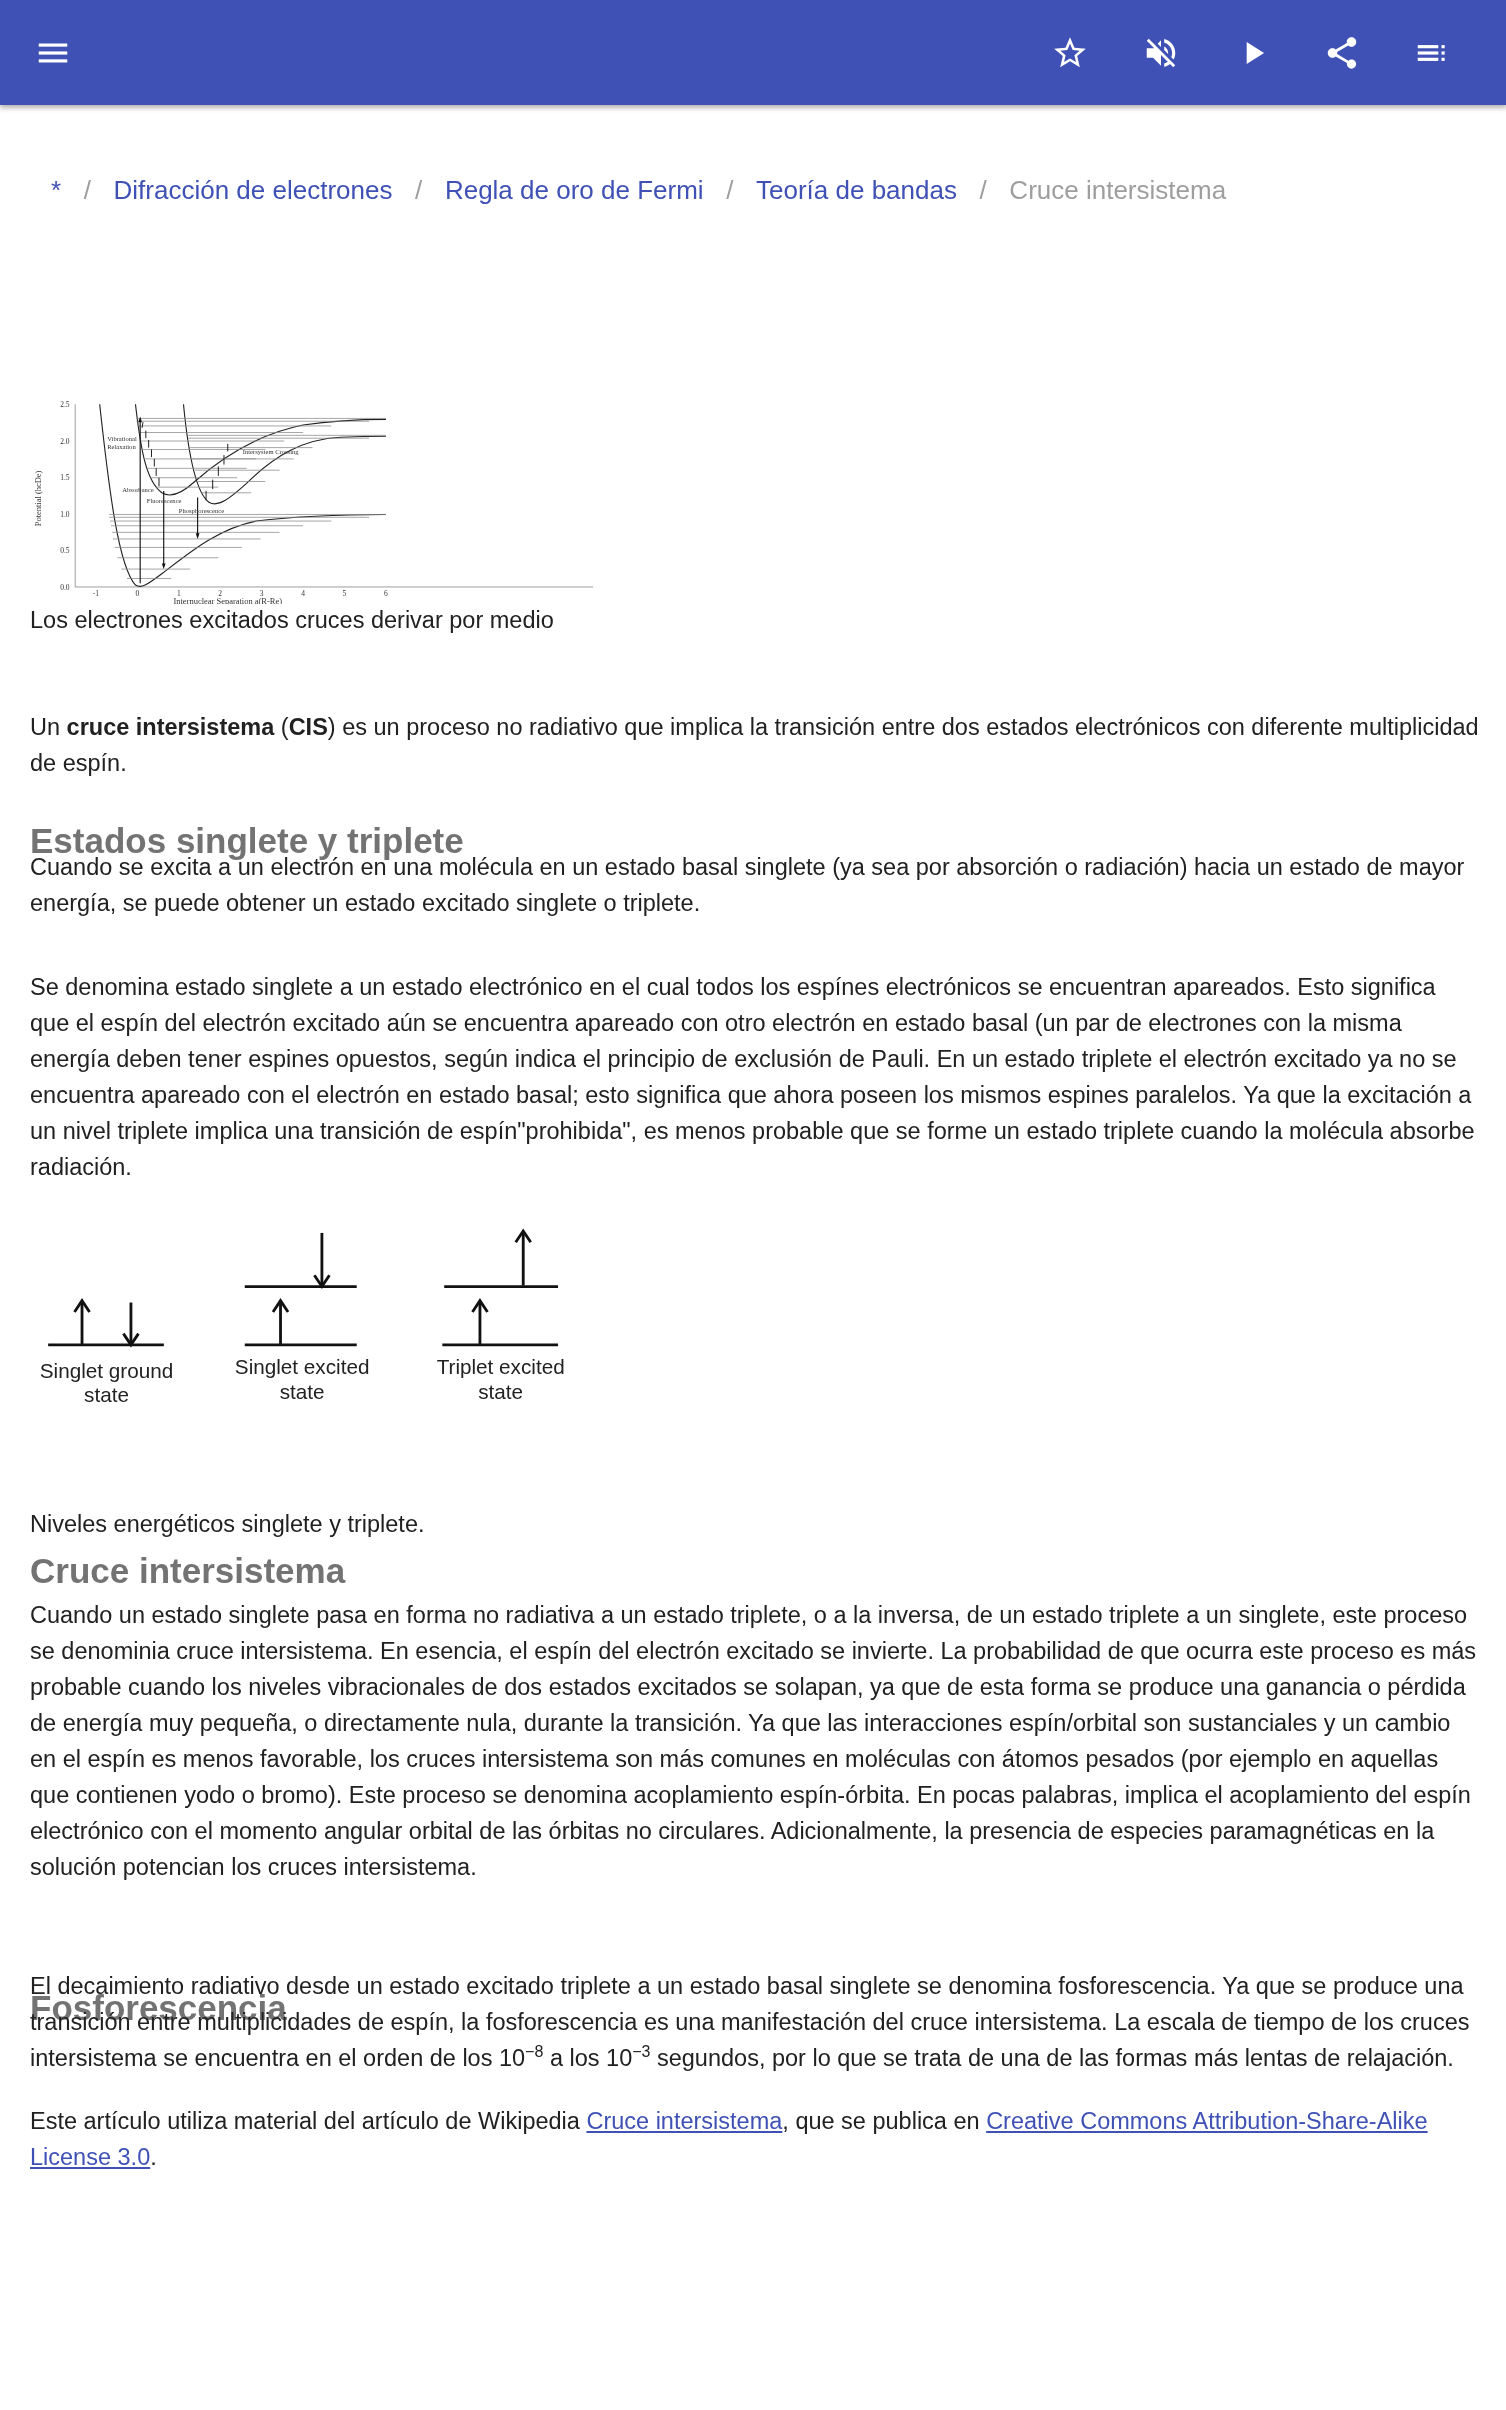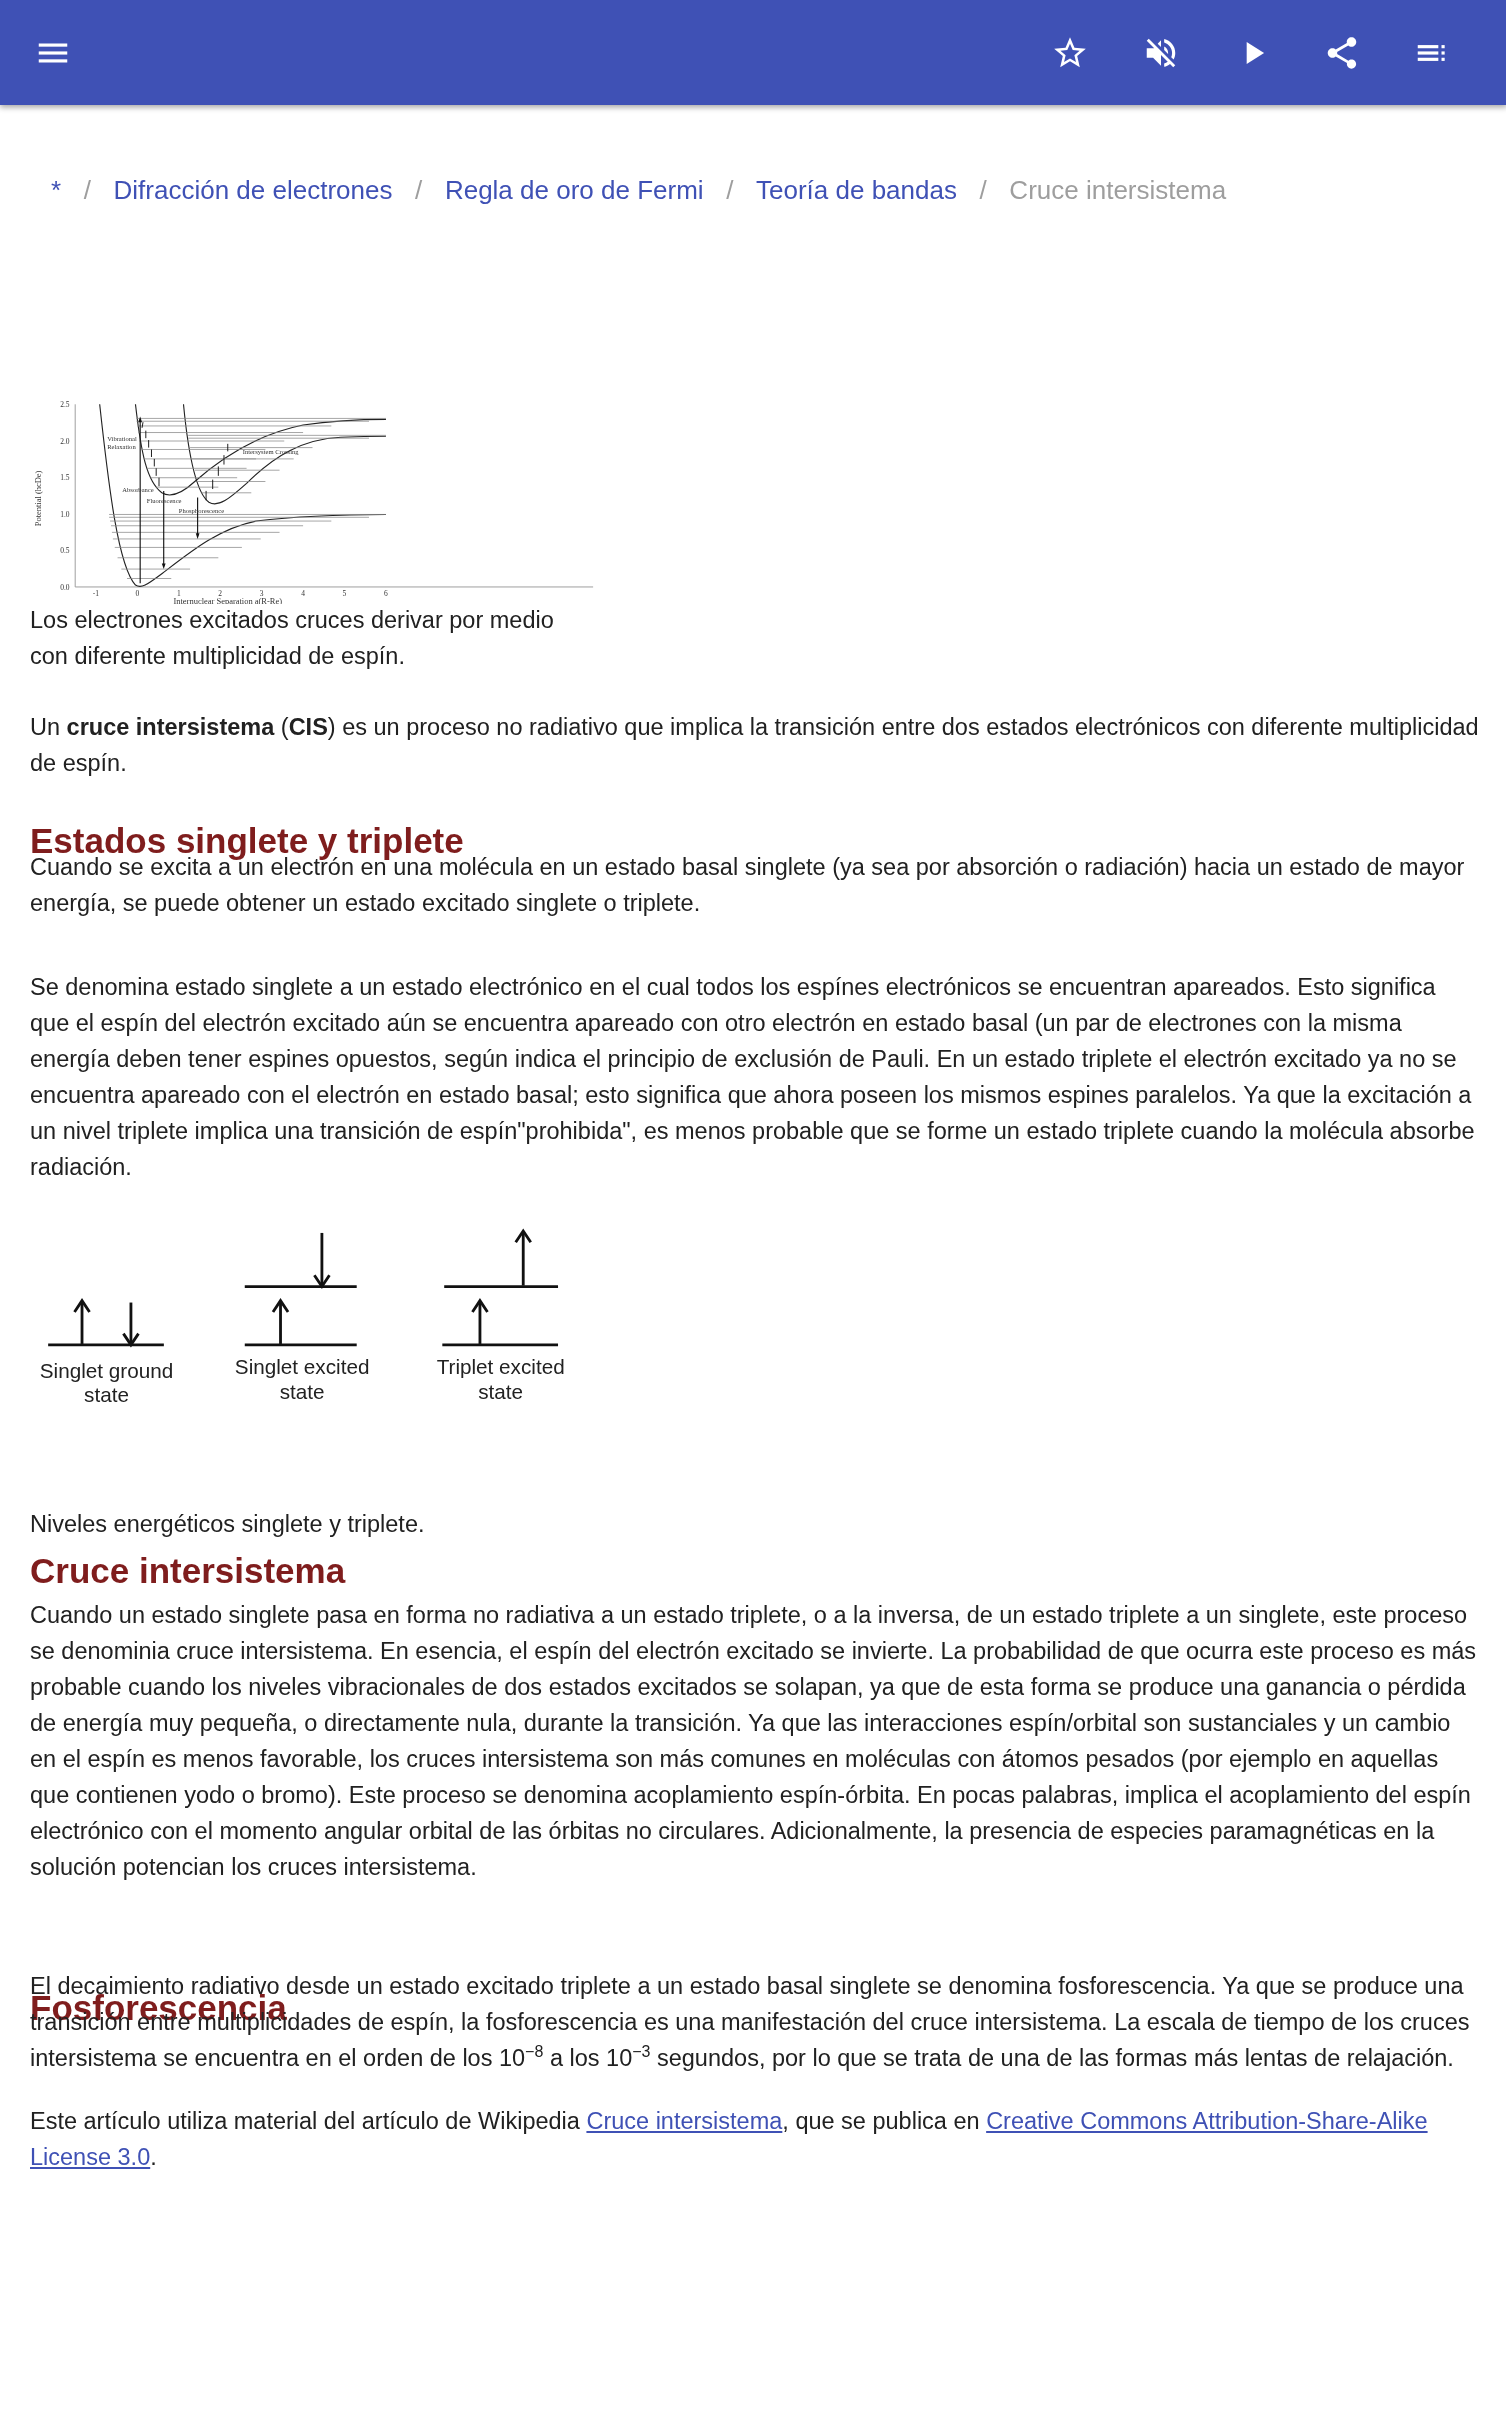--- a/index.html
+++ b/index.html
@@ -9,21 +9,21 @@
             box-shadow: 0 2.8px 5.6px rgba(0,0,0,0.35); z-index: 2; }
   .appbar .icon-btn { position: absolute; top: 26px; width: 53px; height: 53px; display: flex;
             align-items: center; justify-content: center; cursor: pointer; }
   .appbar svg { width: 38px; height: 38px; fill: #ffffff; }
   .content { position: absolute; left: 30px; top: 105px; width: 1450px; }
   .breadcrumb { position: absolute; top: 66px; left: 21px; font-size: 26px; line-height: 38px; white-space: nowrap; }
   .breadcrumb a { color: #3f51b5; text-decoration: none; }
   .breadcrumb .sep { color: #9e9e9e; margin: 0 22.6px; }
   .breadcrumb .current { color: #9e9e9e; }
   .p { font-size: 23.5px; line-height: 36px; margin: 0; color: #212121; }
-  .h2 { font-size: 35px; font-weight: bold; margin: 0; line-height: 45px; color: #7f1d1d; }
+  .h2 { font-size: 35px; font-weight: bold; margin: 0; line-height: 45px; color: #737373; }
   a.link { color: #3f51b5; text-decoration: underline; }
   .fig1 { position: absolute; left: 0; top: 141px; width: 565px; height: 358px; }
   .fig1-caption { position: absolute; left: 0; top: 497px; width: 584px; }
   .intro { position: absolute; left: 0; top: 604px; width: 1450px; }
   .sec1-title { position: absolute; left: 0; top: 713px; }
   .sec1-p1 { position: absolute; left: 0; top: 744px; width: 1450px; }
   .sec1-p2 { position: absolute; left: 0; top: 864px; width: 1450px; }
   .fig2 { position: absolute; left: 0; top: 1111px; width: 565px; height: 254px; }
   .fig2-caption { position: absolute; left: 0; top: 1401px; }
   .sec2-title { position: absolute; left: 0; top: 1443px; }
@@ -174,21 +174,20 @@
       <text x="82" y="207" font-size="7">Vibrational</text>
       <text x="82" y="216" font-size="7">Relaxation</text>
       <text x="226" y="221" font-size="7">Intersystem Crossing</text>
       <text x="98" y="261" font-size="7">Absorbance</text>
       <text x="124" y="273" font-size="7">Fluorescence</text>
       <text x="158" y="283" font-size="7">Phosphorescence</text>
     </svg>
   </div>
   <div class="fig1-caption">
     <p class="p">Los electrones excitados cruces derivar por medio</p>
-    <p class="p">con diferente multiplicidad de espín.</p>
   </div>
 
   <div class="intro">
     <p class="p"><span>Un </span><b>cruce intersistema</b><span> (</span><b>CIS</b><span>) es un proceso no radiativo que implica la transición entre dos estados electrónicos con diferente multiplicidad de espín.</span></p>
   </div>
 
   <h2 class="h2 sec1-title">Estados singlete y triplete</h2>
   <p class="p sec1-p1">Cuando se excita a un electrón en una molécula en un estado basal singlete (ya sea por absorción o radiación) hacia un estado de mayor energía, se puede obtener un estado excitado singlete o triplete.</p>
   <p class="p sec1-p2">Se denomina estado singlete a un estado electrónico en el cual todos los espínes electrónicos se encuentran apareados. Esto significa que el espín del electrón excitado aún se encuentra apareado con otro electrón en estado basal (un par de electrones con la misma energía deben tener espines opuestos, según indica el principio de exclusión de Pauli. En un estado triplete el electrón excitado ya no se encuentra apareado con el electrón en estado basal; esto significa que ahora poseen los mismos espines paralelos. Ya que la excitación a un nivel triplete implica una transición de espín"prohibida", es menos probable que se forme un estado triplete cuando la molécula absorbe radiación.</p>
 

